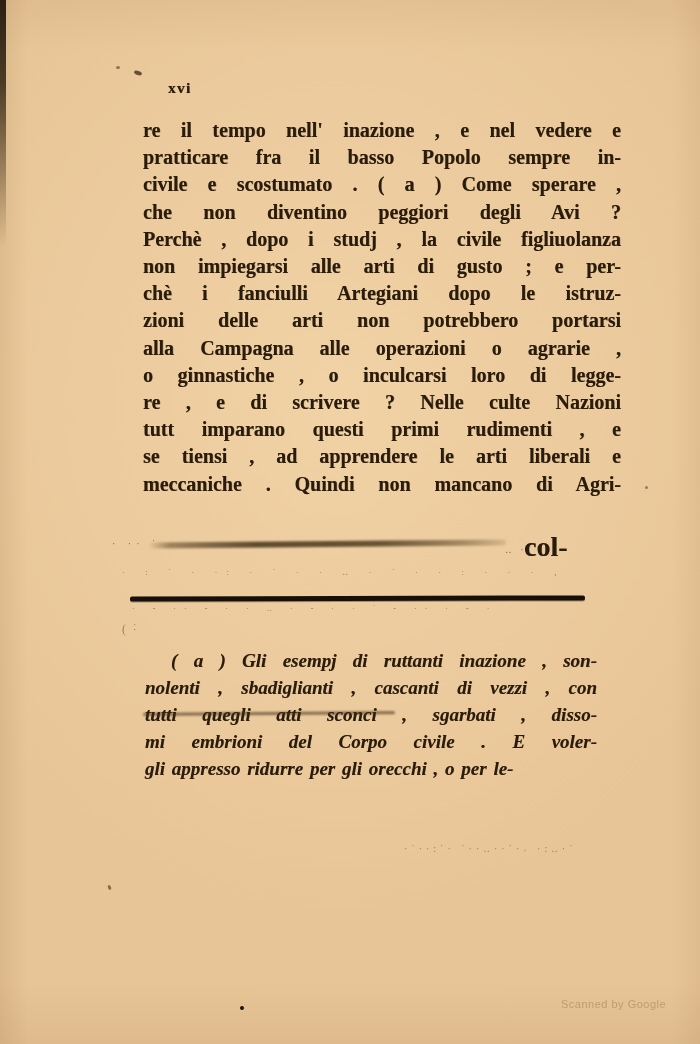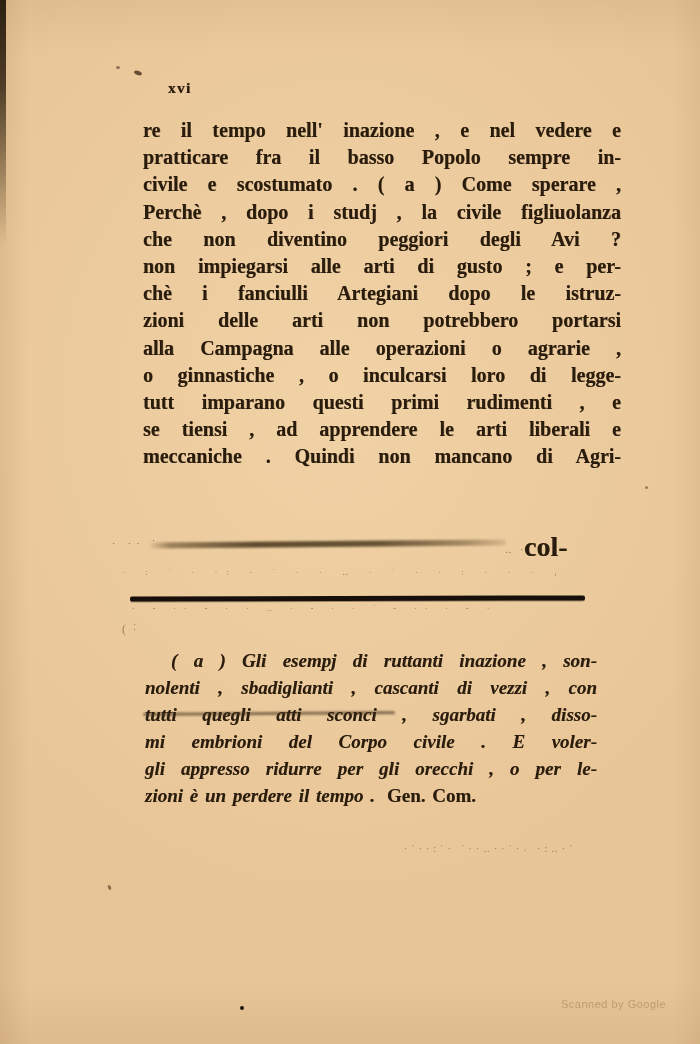--- a/index.html
+++ b/index.html
@@ -122,27 +122,28 @@
   <div class="speck s3"></div>
   <div class="speck s4"></div>
 
   <div class="page-number">xvi</div>
 
   <div class="main-text">
 
   <div class="tline">re il tempo nell' inazione , e nel vedere e</div>
       <div class="tline">pratticare fra il basso Popolo sempre in-</div>
       <div class="tline">civile e scostumato . ( a ) Come sperare ,</div>
+      <div class="tline">che non diventino peggiori degli Avi ?</div>
       <div class="tline">Perchè , dopo i studj , la civile figliuolanza</div>
-      <div class="tline">che non diventino peggiori degli Avi ?</div>
       <div class="tline">non impiegarsi alle arti di gusto ; e per-</div>
       <div class="tline">chè i fanciulli Artegiani dopo le istruz-</div>
       <div class="tline">zioni delle arti non potrebbero portarsi</div>
       <div class="tline">alla Campagna alle operazioni o agrarie ,</div>
       <div class="tline">o ginnastiche , o inculcarsi loro di legge-</div>
+      <div class="tline">re , e di scrivere ? Nelle culte Nazioni</div>
       <div class="tline">tutt imparano questi primi rudimenti , e</div>
       <div class="tline">se tiensi , ad apprendere le arti liberali e</div>
       <div class="tline">meccaniche . Quindi non mancano di Agri-</div>
     </div>
 
   <div class="smudge-lead">· ·· ˙</div>
   <div class="smudge-mid"></div>
   <div class="smudge-tail">‥ ··</div>
 
   <div class="catchword">col-</div>
@@ -164,23 +165,20 @@
     </div>
       <div class="fline">
       <span class="fit">tutti quegli atti sconci , sgarbati , disso-</span><span class="frm"></span>
     </div>
       <div class="fline">
       <span class="fit">mi embrioni del Corpo civile . E voler-</span><span class="frm"></span>
     </div>
       <div class="fline">
       <span class="fit">gli appresso ridurre per gli orecchi , o per le-</span><span class="frm"></span>
     </div>
-      <div class="fline">
-      <span class="fit">zioni è un perdere il tempo .</span><span class="frm">Gen. Com.</span>
-    </div>
     </div>
 
   <div class="smudge-fn"></div>
 
   <div class="ghost-cite">·˙··:˙· ˙··‥··˙·˒ ·:‥·˙</div>
 
   <div class="ink-dot"></div>
 
   <div class="watermark">Scanned by Google</div>
 

